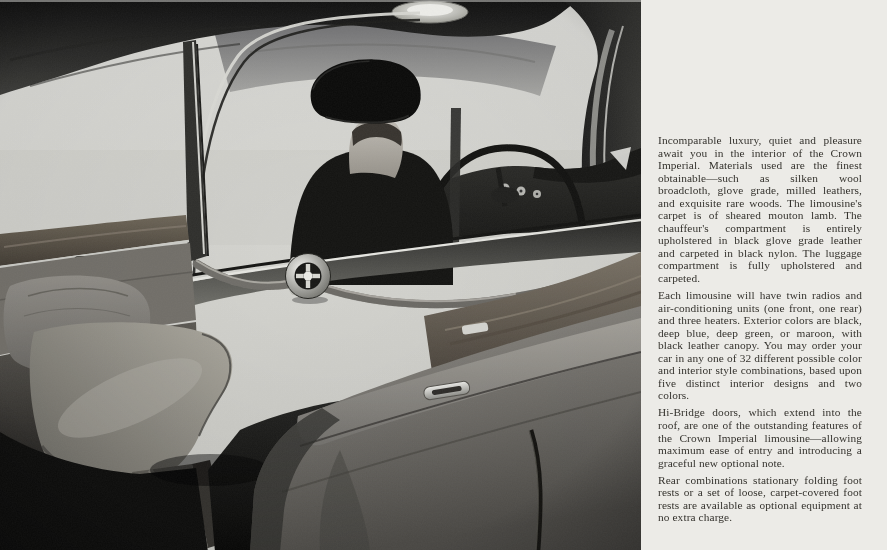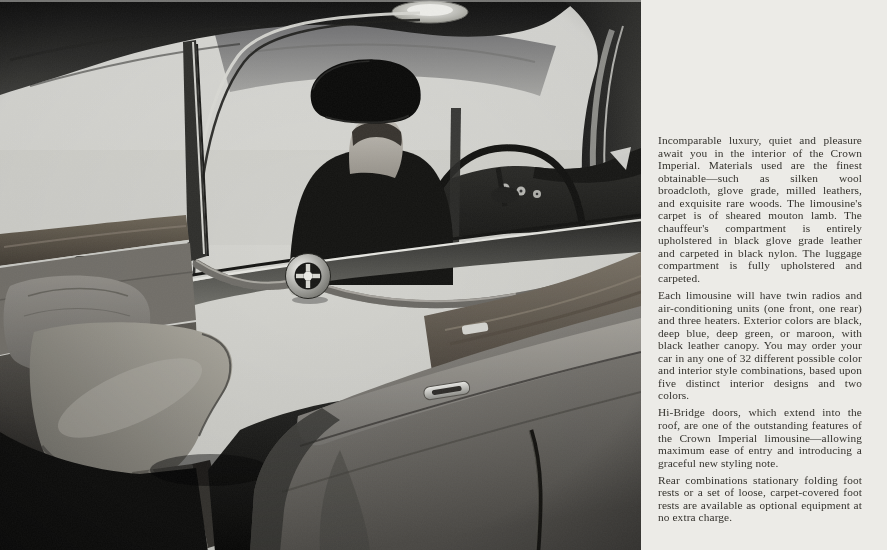--- a/index.html
+++ b/index.html
@@ -282,17 +282,17 @@
 
     <rect width="641" height="550" fill="url(#vg)"></rect>
     <rect width="641" height="550" filter="url(#grain)" opacity=".5"></rect>
     <rect width="641" height="2" fill="#d8d8d3" opacity=".5"></rect>
   </svg>
   </div>
 
   <div class="copy">
     <p>Incomparable luxury, quiet and pleasure await you in the interior of the Crown Imperial. Materials used are the finest obtainable—such as silken wool broadcloth, glove grade, milled leathers, and exquisite rare woods. The limousine's carpet is of sheared mouton lamb. The chauffeur's compartment is entirely upholstered in black glove grade leather and carpeted in black nylon. The luggage compartment is fully upholstered and carpeted.</p>
     <p>Each limousine will have twin radios and air-conditioning units (one front, one rear) and three heaters. Exterior colors are black, deep blue, deep green, or maroon, with black leather canopy. You may order your car in any one of 32 different possible color and interior style combinations, based upon five distinct interior designs and two colors.</p>
-    <p>Hi-Bridge doors, which extend into the roof, are one of the outstanding features of the Crown Imperial limousine—allowing maximum ease of entry and introducing a graceful new styling note.</p>
+    <p>Hi-Bridge doors, which extend into the roof, are one of the outstanding features of the Crown Imperial limousine—allowing maximum ease of entry and introducing a graceful new optional note.</p>
     <p>Rear combinations stationary folding foot rests or a set of loose, carpet-covered foot rests are available as optional equipment at no extra charge.</p>
   </div>
 
 </div>
 
 </body></html>

